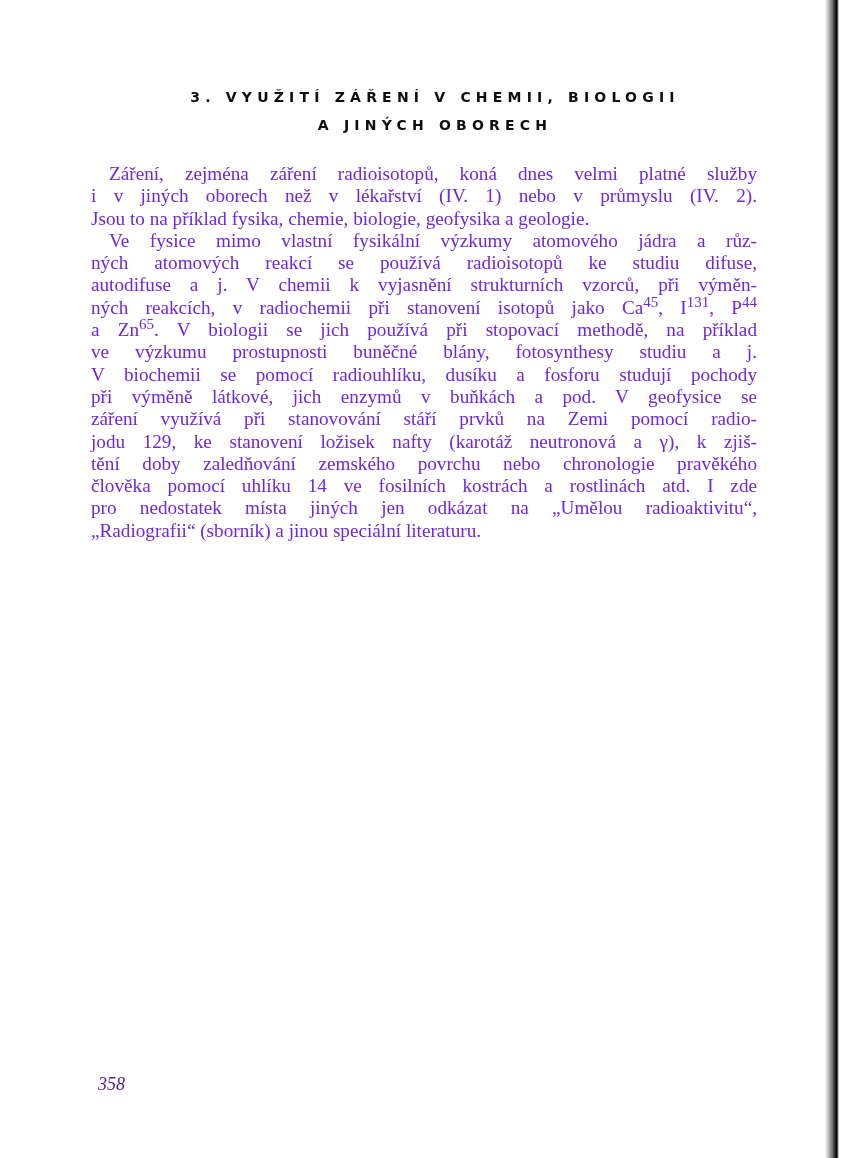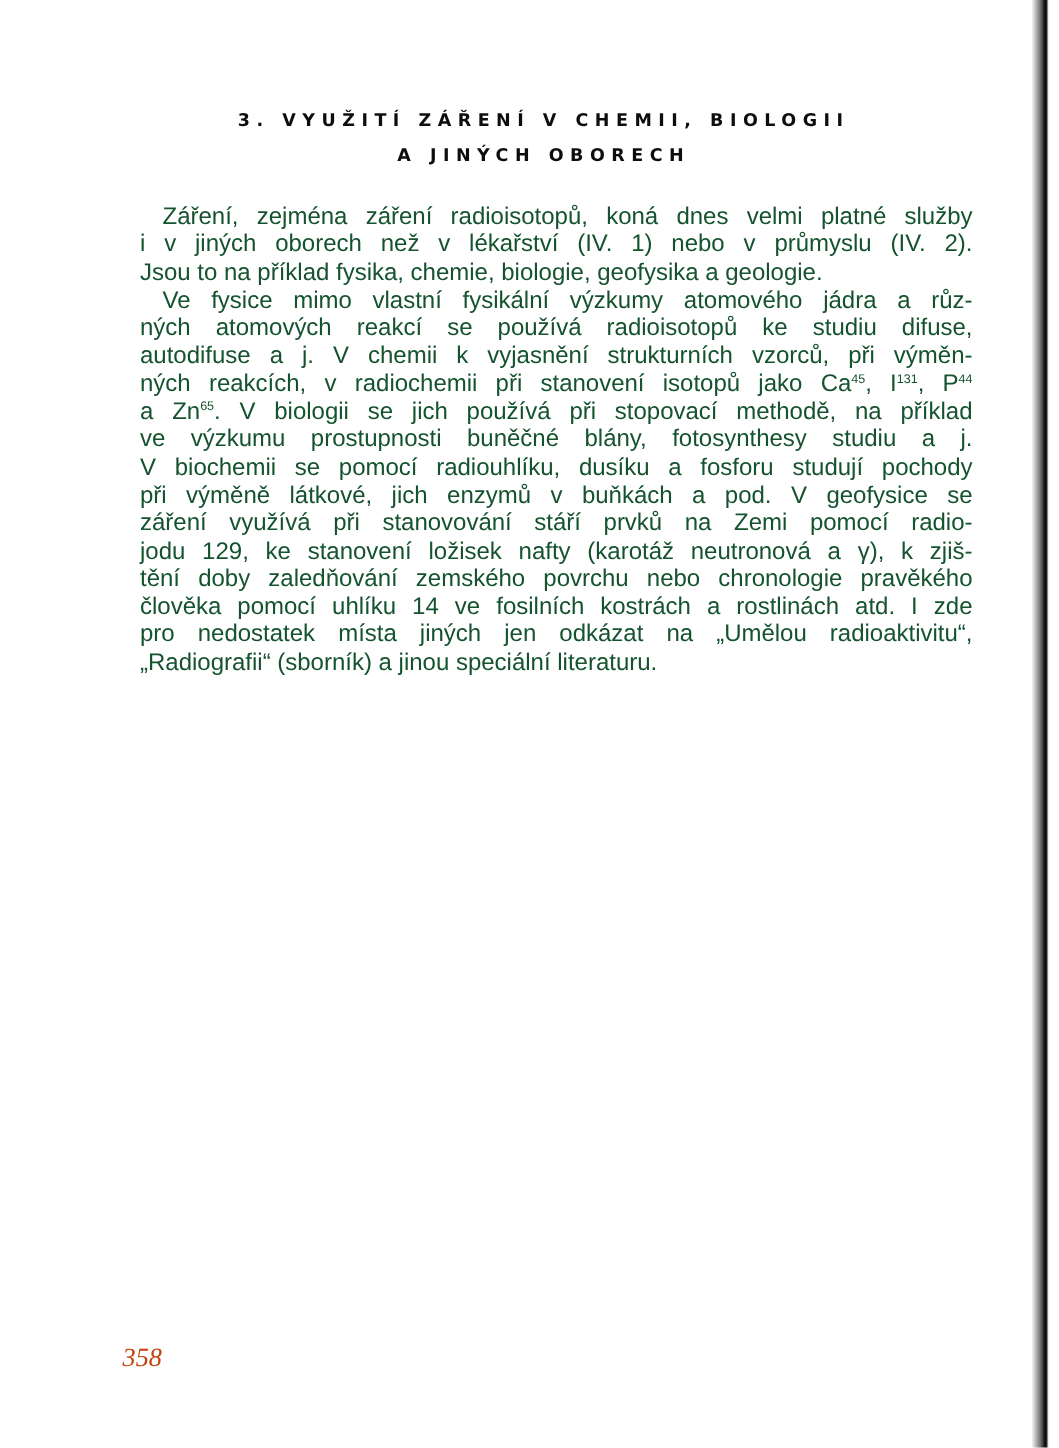--- a/index.html
+++ b/index.html
@@ -39,54 +39,54 @@
       font-weight: bold;
       font-size: 14px;
       letter-spacing: 5.2px;
       color: #0d0d0d;
     }
     .heading.line1 { top: 89px; }
     .heading.line2 { top: 117px; }
 
     .body-text {
       position: absolute;
-      left: 112px;
+      left: 91px;
       top: 163px;
       width: 666px;
-      font-family: Liberation Sans, sans-serif;
+      font-family: Liberation Serif, serif;
       font-size: 19.2px;
       line-height: 22.3px;
-      color: #14532d;
+      color: #6d28d9;
     }
     .line {
       display: block;
       white-space: nowrap;
       text-align: justify;
       text-align-last: justify;
       height: 22.3px;
     }
     .line.last {
       text-align-last: left;
     }
     .line.indent {
       padding-left: 18px;
     }
     sup {
-      font-size: 10px;
+      font-size: 15px;
       line-height: 0;
       vertical-align: 7px;
     }
     .page-number {
       position: absolute;
       left: 98px;
       top: 1074px;
       font-family: "Liberation Serif", serif;
       font-style: italic;
-      font-size: 21px;
-      color: #c2410c;
+      font-size: 18px;
+      color: #4c1d95;
     }
   </style>
 </head>
 <body>
 
 <div class="page">
   <div class="binding-edge"></div>
 
   <div class="heading line1">3. VYUŽITÍ ZÁŘENÍ V CHEMII, BIOLOGII</div>
   <div class="heading line2">A JINÝCH OBORECH</div>

